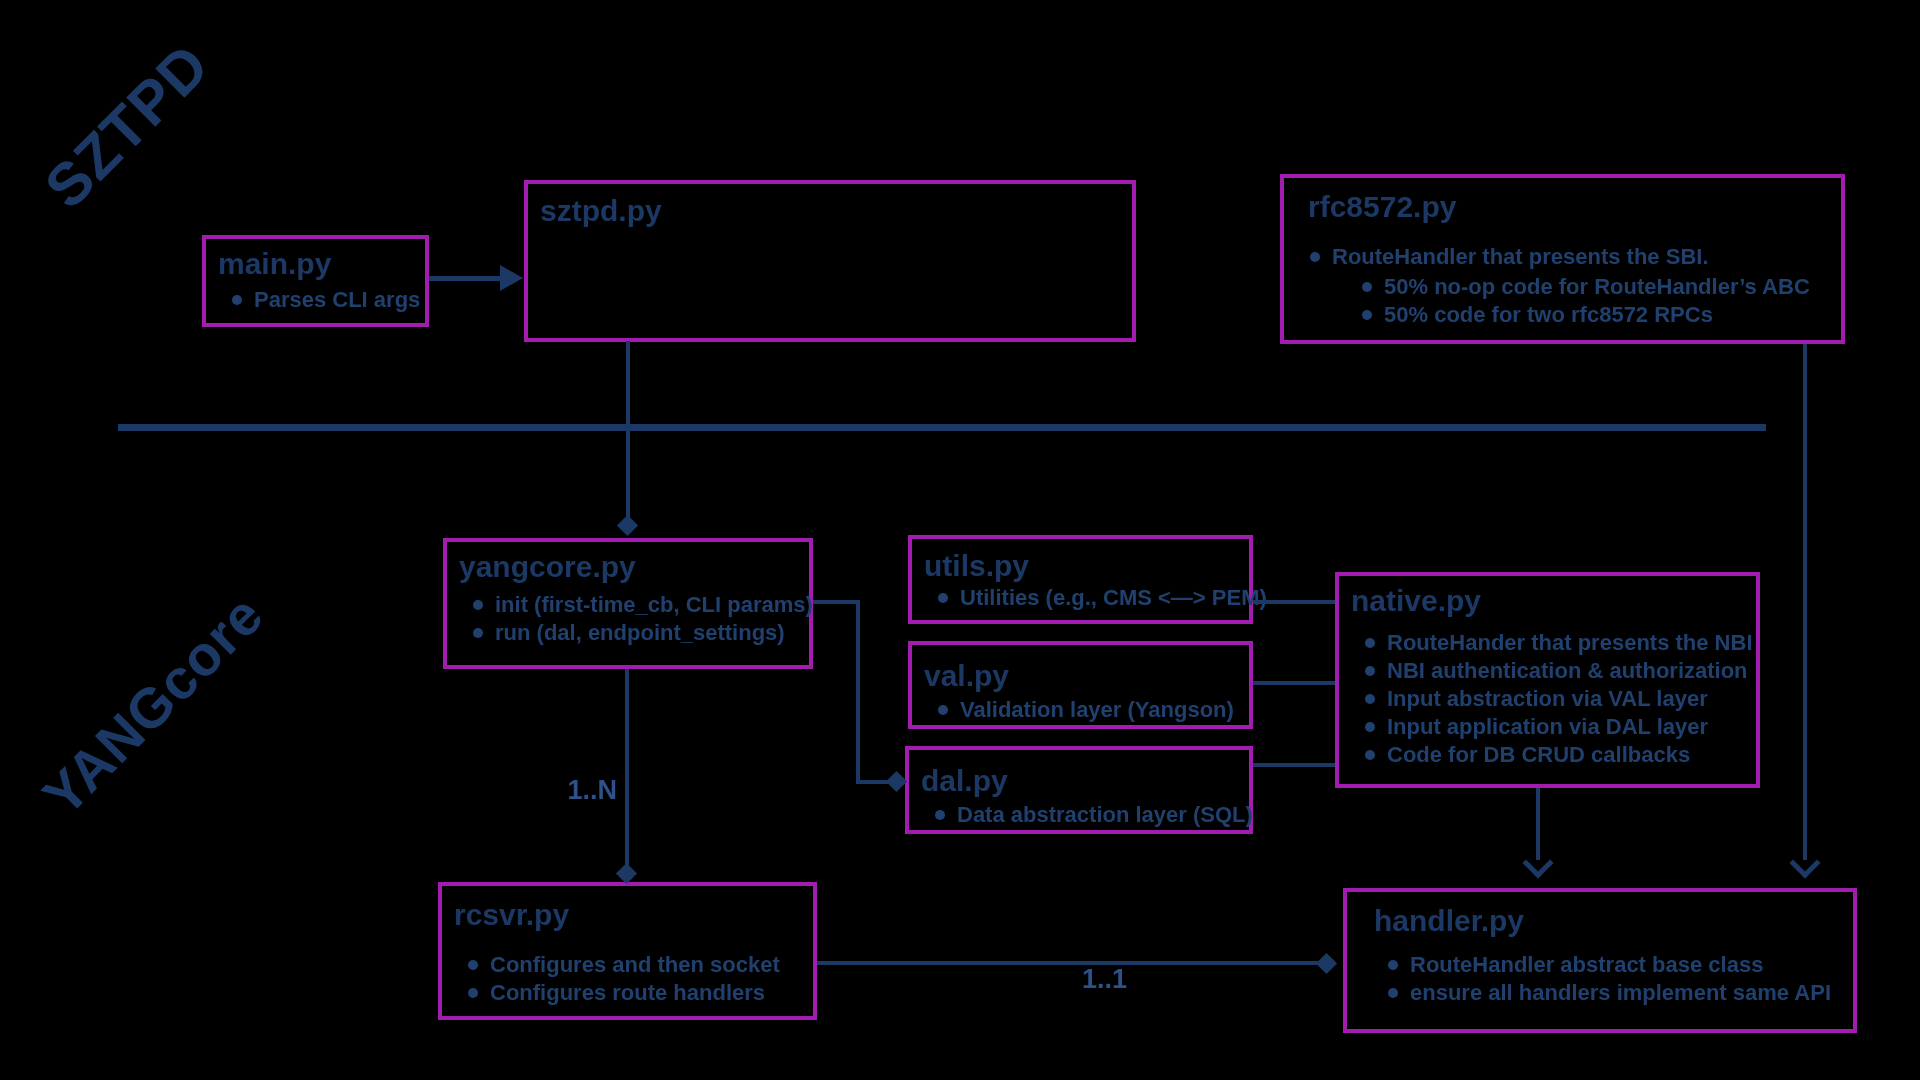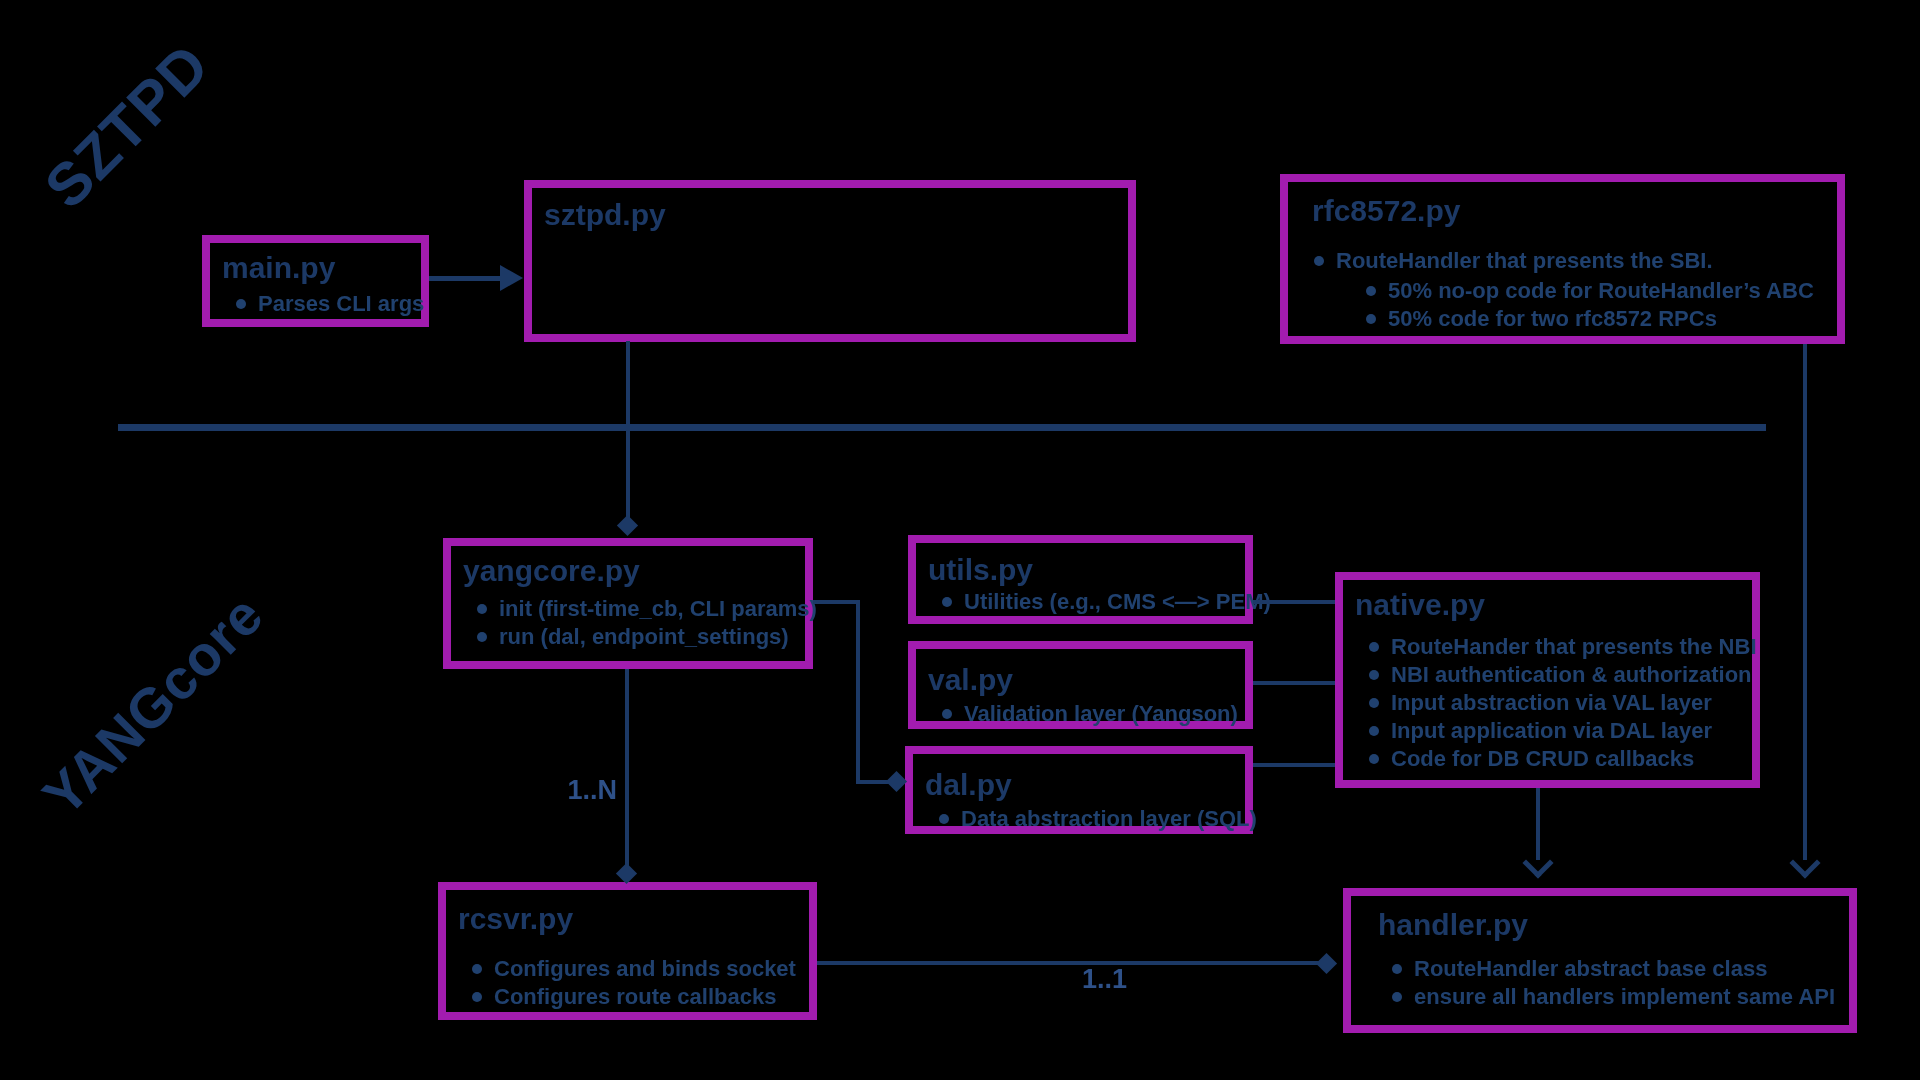--- a/index.html
+++ b/index.html
@@ -6,33 +6,33 @@
   #canvas{
     position:relative;width:1920px;height:1080px;background:#000;overflow:hidden;
     font-family:"Liberation Sans",sans-serif;
   }
   .rot-label{
     position:absolute;transform:translate(-50%,-50%) rotate(-45deg);
     font-weight:700;color:#1c3966;white-space:nowrap;letter-spacing:1px;
   }
   #label-sztpd{left:127px;top:126px;font-size:60px;}
   #label-yangcore{left:153px;top:705px;font-size:56px;}
-  .box{position:absolute;border:8px solid #a21caf;box-sizing:border-box;background:transparent;}
+  .box{position:absolute;border:4px solid #a21caf;box-sizing:border-box;background:transparent;}
   .box-title{font-weight:700;font-size:30px;color:#1c3966;padding:8px 0 0 12px;line-height:1.1;}
   ul.bullets{list-style:none;margin:10px 0 0 0;padding:0 0 0 48px;}
   ul.bullets li{
     position:relative;font-weight:700;font-size:22px;color:#20416f;
     line-height:28px;white-space:nowrap;
   }
   ul.bullets li::before{
     content:"";position:absolute;left:-22px;top:9px;width:10px;height:10px;
     border-radius:50%;background:#20416f;
   }
   
-  #box-main .bullets{margin-top:6px;text-align:right;}
+  #box-main .bullets{margin-top:6px;}
   #box-sztpd .box-title{padding-top:10px;}
   #box-sztpd .bullets{margin-top:18px;}
   #box-rfc8572 .box-title{padding-top:12px;padding-left:24px;}
   #box-rfc8572 .bullets{margin-top:20px;}
   #box-yangcore .bullets{margin-top:8px;line-height:27px;}
   #box-utils .box-title{padding-top:10px;}
   #box-utils .bullets{margin-top:2px;}
   #box-val .box-title{padding-top:14px;}
   #box-val .bullets{margin-top:4px;}
   #box-dal .box-title{padding-top:14px;}
@@ -132,22 +132,22 @@
       <li>NBI authentication &amp; authorization</li>
       <li>Input abstraction via VAL layer</li>
       <li>Input application via DAL layer</li>
       <li>Code for DB CRUD callbacks</li>
     </ul>
   </div>
 
   <div class="box" id="box-rcsvr" style="left:438px;top:882px;width:379px;height:138px;">
     <div class="box-title">rcsvr.py</div>
     <ul class="bullets">
-      <li>Configures and binds socket</li>
-      <li>Configures route callbacks</li>
+      <li>Configures and then socket</li>
+      <li>Configures route handlers</li>
     </ul>
   </div>
 
   <div class="box" id="box-handler" style="left:1343px;top:888px;width:514px;height:145px;padding-left:15px;">
     <div class="box-title">handler.py</div>
     <ul class="bullets">
       <li>RouteHandler abstract base class</li>
       <li>ensure all handlers implement same API</li>
     </ul>
   </div>

